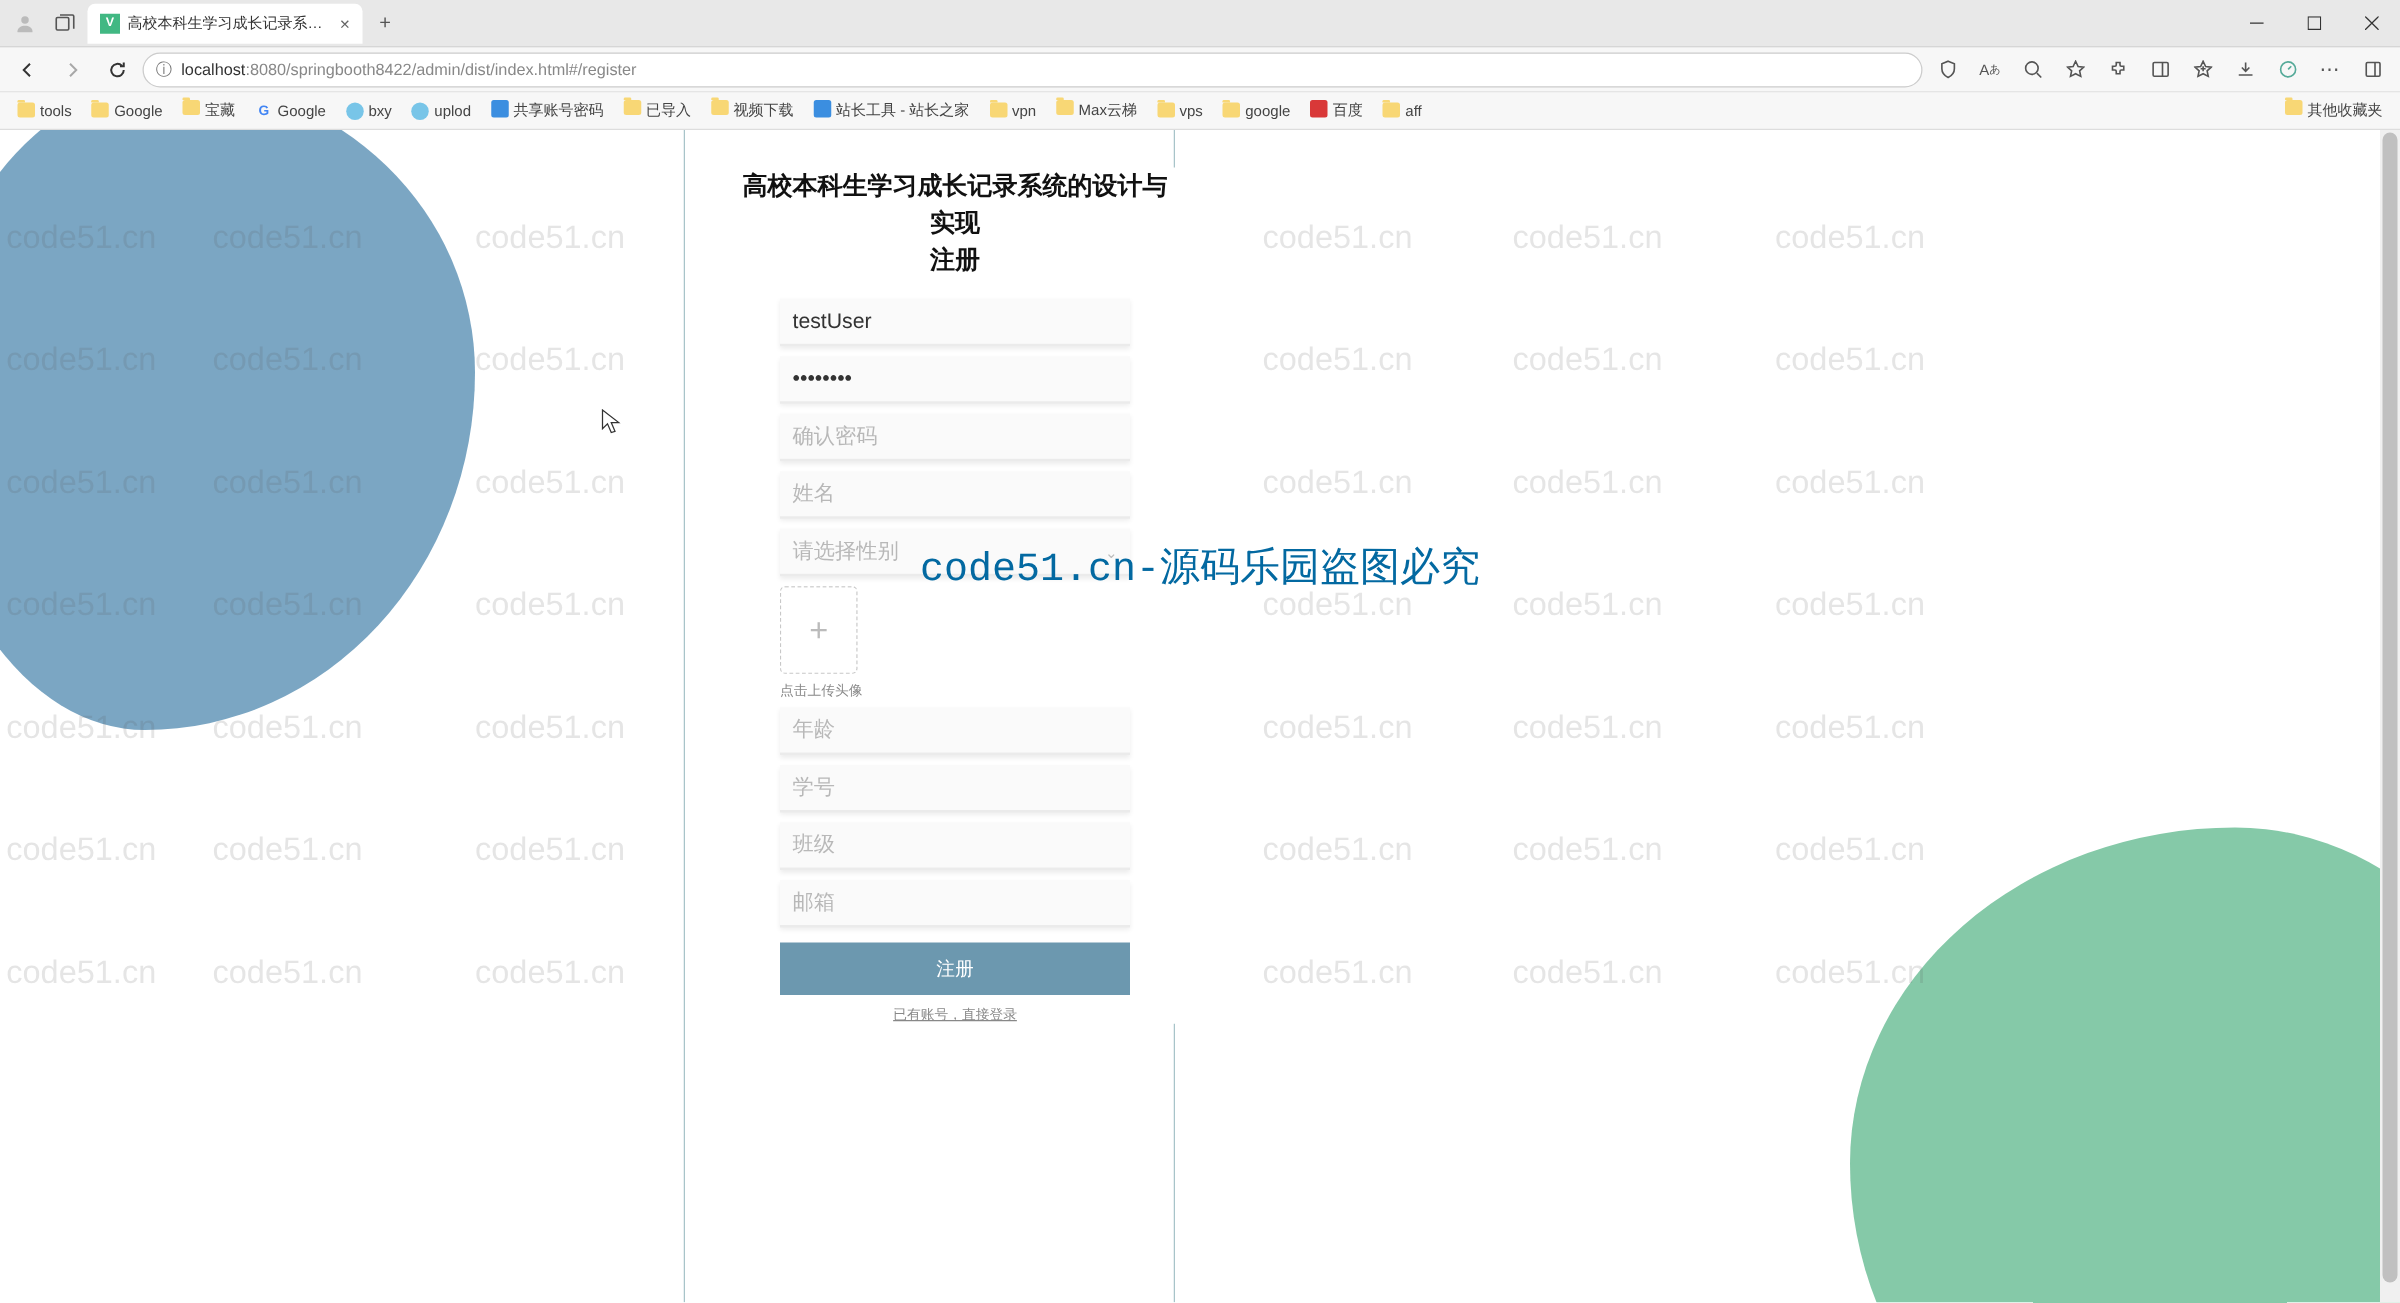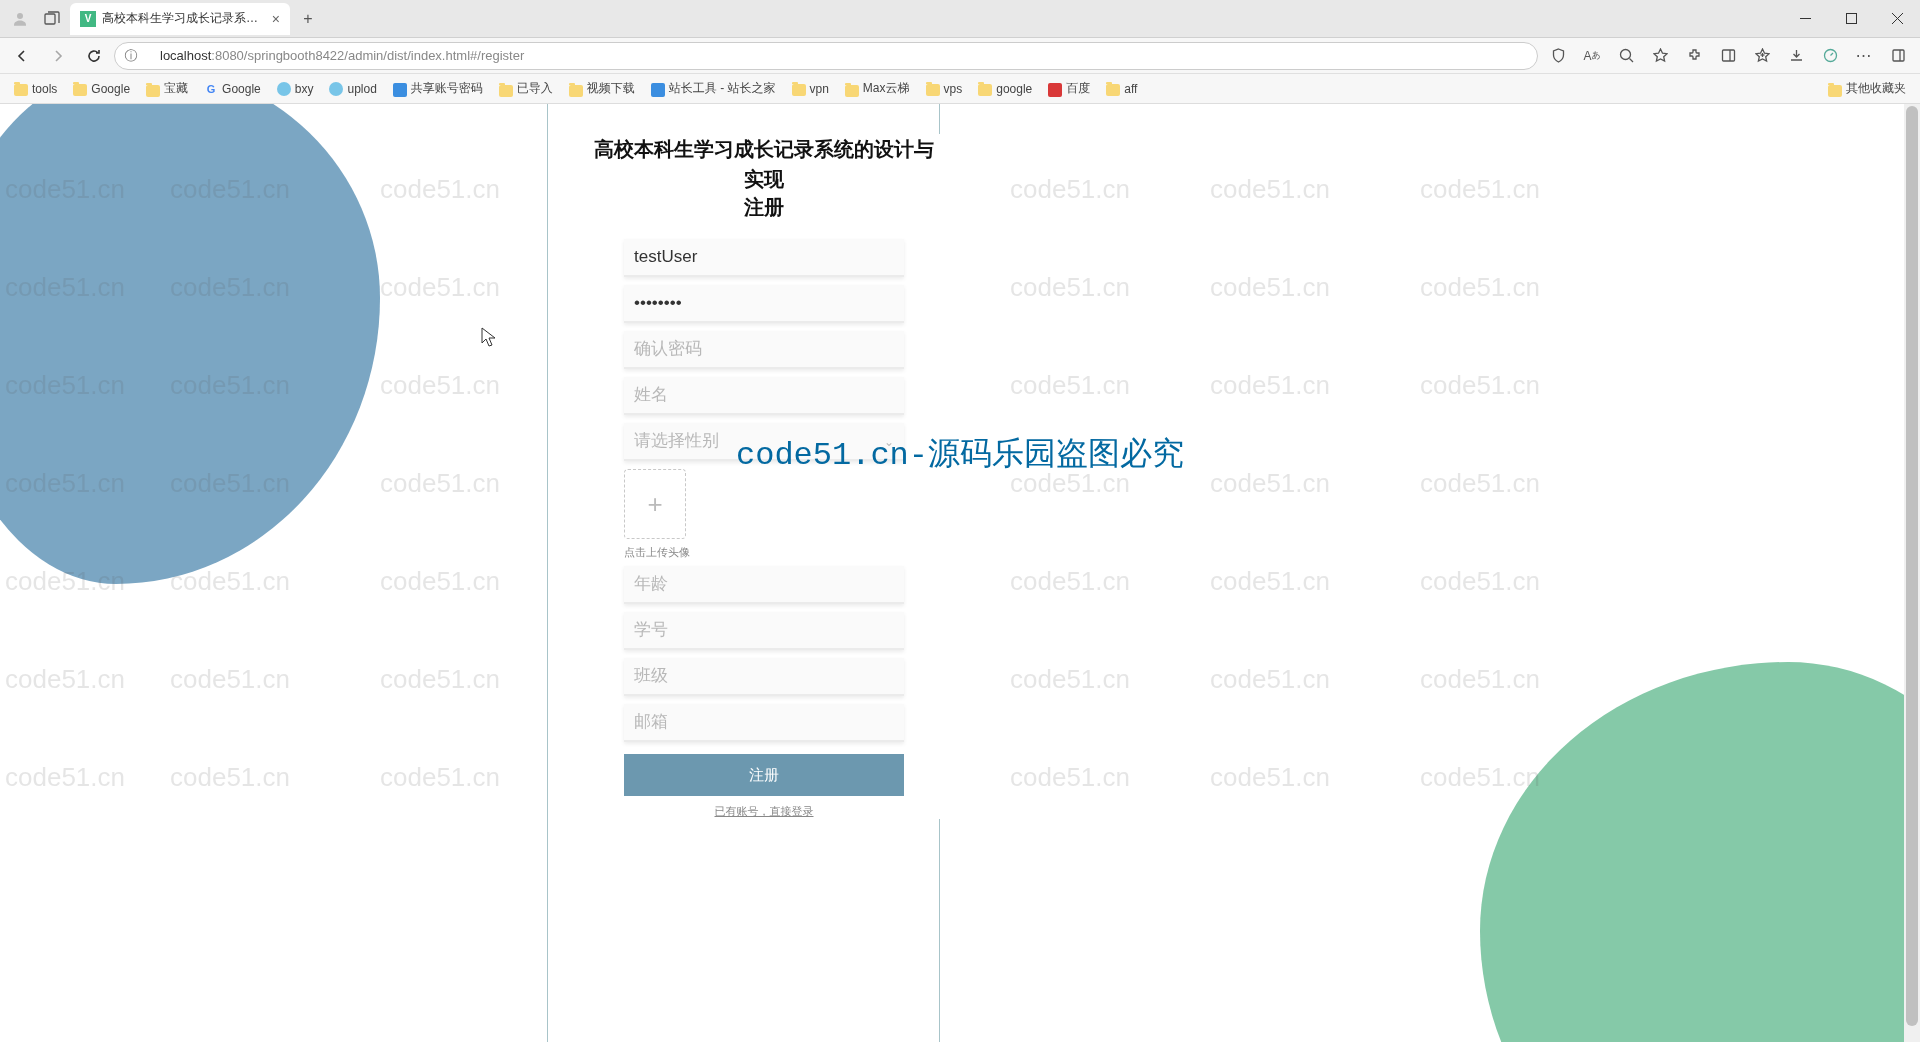--- a/index.html
+++ b/index.html
@@ -15,27 +15,27 @@
 .tab-title { white-space: nowrap; overflow: hidden; text-overflow: ellipsis; flex:1; }
 .tab-close { color:#666; font-size:14px; cursor:pointer; }
 .new-tab { width:28px; height:28px; display:flex; align-items:center; justify-content:center; color:#555; font-size:16px; margin-left:4px; }
 .win-controls { margin-left:auto; display:flex; }
 .win-btn { width:46px; height:32px; display:flex; align-items:center; justify-content:center; color:#333; }
 
 .navbar { height: 36px; display:flex; align-items:center; padding: 0 6px; gap:4px; background:#f7f7f7; border-bottom:1px solid #e0e0e0; }
 .nav-btn { width:32px; height:32px; display:flex; align-items:center; justify-content:center; color:#555; border-radius:4px; }
 .addr-bar { flex:1; height:28px; background:#fff; border:1px solid #ccc; border-radius:14px; display:flex; align-items:center; padding:0 8px; font-size:13px; color:#555; gap:6px; }
 .addr-icon { width:16px; height:16px; display:flex; align-items:center; justify-content:center; color:#777; }
-.addr-text { flex:1; white-space:nowrap; overflow:hidden;margin-left:15px; }
+.addr-text { flex:1; white-space:nowrap; overflow:hidden; }
 .addr-host { color:#333; }
 .addr-path { color:#888; }
 .toolbar-icons { display:flex; gap:2px; }
 
 .bookmarks { height:30px; display:flex; align-items:center; padding:0 8px; gap:4px; background:#f7f7f7; border-bottom:1px solid #ddd; font-size:12px; }
-.bm { display:flex; align-items:flex-end; gap:4px; padding:3px 6px; border-radius:3px; color:#444; white-space:nowrap; }
+.bm { display:flex; align-items:flex-start; gap:4px; padding:3px 6px; border-radius:3px; color:#444; white-space:nowrap; }
 .bm-folder { width:14px; height:12px; background:#f8d775; border-radius:2px; position:relative; }
 .bm-folder::before { content:''; position:absolute; top:-2px; left:0; width:6px; height:2px; background:#f8d775; border-radius:1px 1px 0 0; }
 .bm-icon-g { width:14px; height:14px; display:flex; align-items:center; justify-content:center; font-weight:bold; font-size:11px; color:#4285f4; }
 .bm-icon-b { width:14px; height:14px; background:#3b8ee0; border-radius:2px; }
 .bm-icon-s { width:14px; height:14px; background:#78c5e8; border-radius:50%; }
 .bm-icon-r { width:14px; height:14px; background:#d93838; border-radius:2px; }
 .bm-other { margin-left:auto; }
 
 .viewport { position:relative; width:1920px; height:938px; background:#fff; overflow:hidden; }
 .scroll-track { position:absolute; right:0; top:0; width:16px; height:100%; background:#f0f0f0; }

